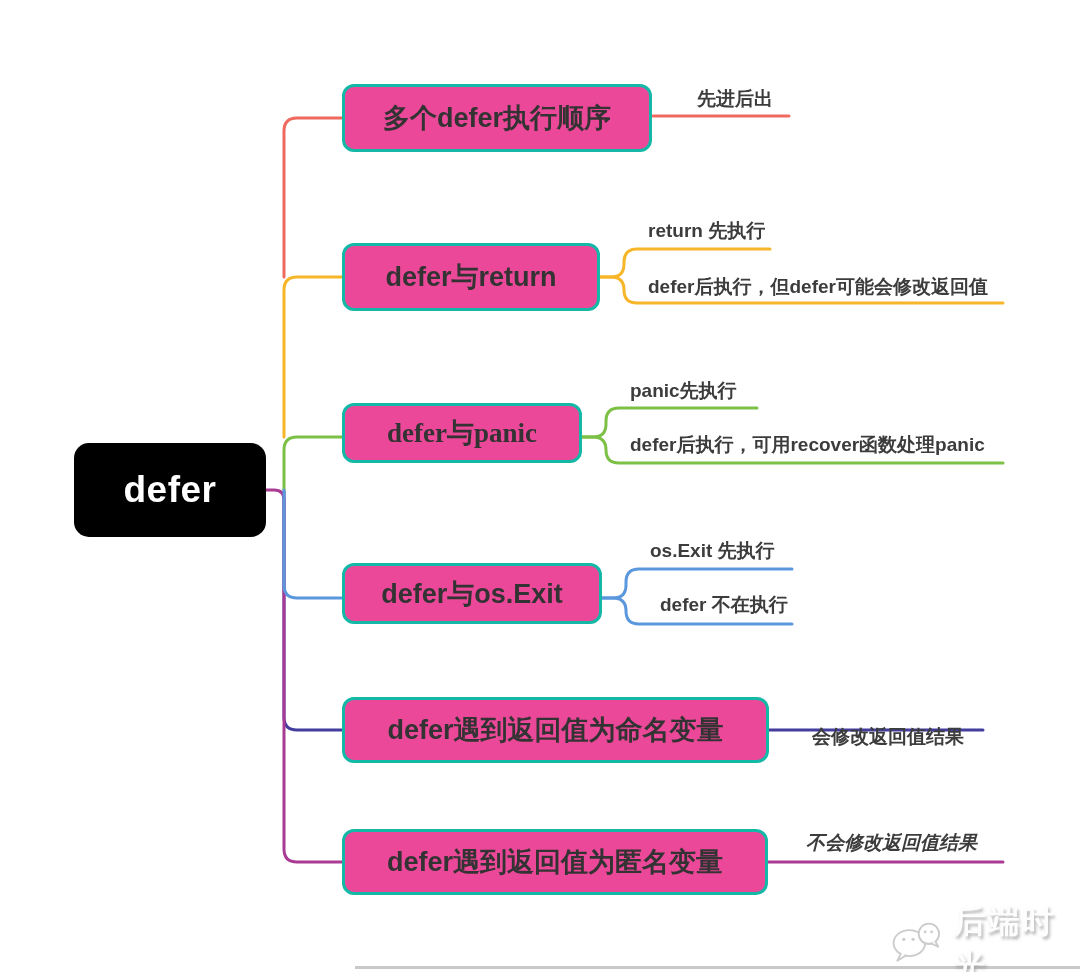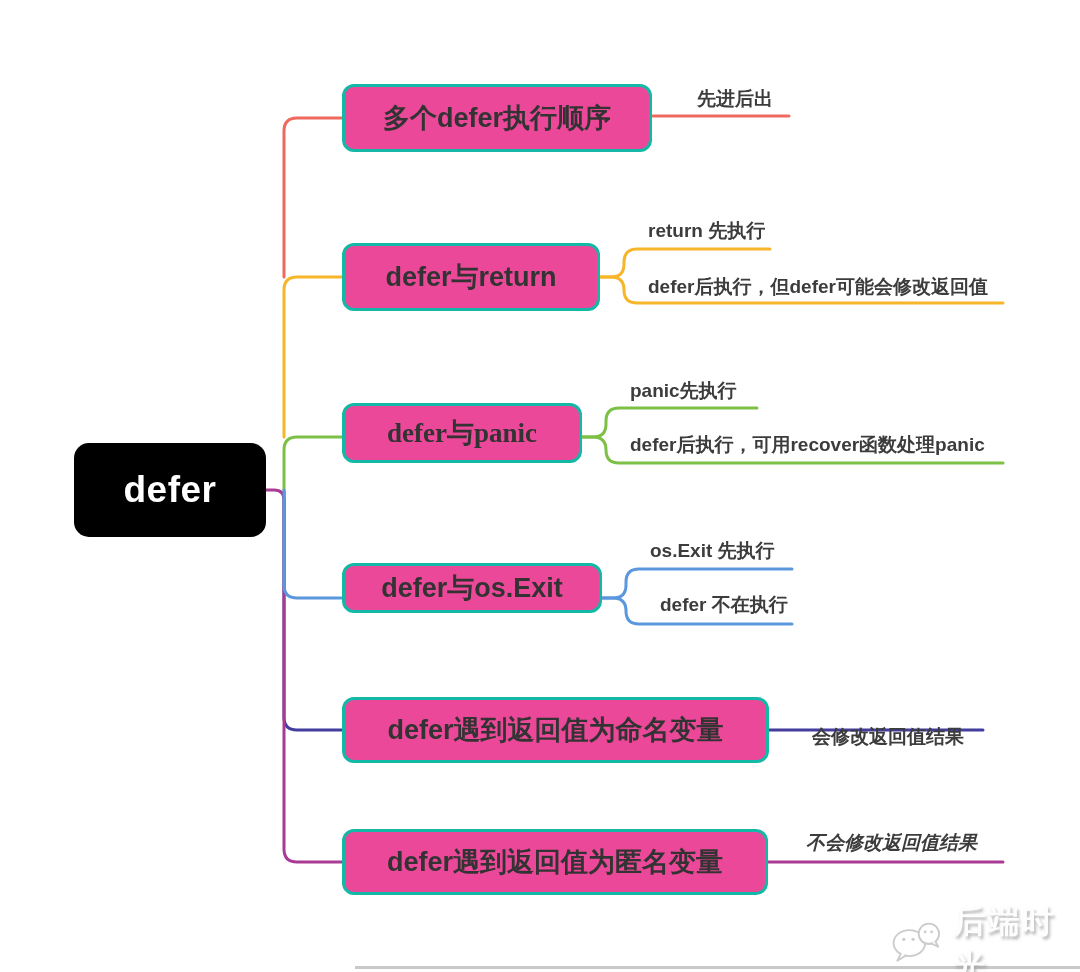--- a/index.html
+++ b/index.html
@@ -15,21 +15,21 @@
   }
   .root-node span{color:#ffffff;font-size:37px;font-weight:bold;letter-spacing:.5px;}
   .node{
     position:absolute;background:#ec4899;border:3px solid #14b8a6;border-radius:12px;
     box-sizing:border-box;z-index:2;display:flex;align-items:center;justify-content:center;
   }
   .node span{color:#333333;font-size:27px;font-weight:bold;white-space:nowrap;}
   .b1{left:342px;top:84px;width:310px;height:68px;}
   .b2{left:342px;top:243px;width:258px;height:68px;}
   .b3{left:342px;top:403px;width:240px;height:60px;font-family:Liberation Serif, serif;}
-  .b4{left:342px;top:563px;width:260px;height:50px;}
+  .b4{left:342px;top:563px;width:260px;height:61px;}
   .b5{left:342px;top:697px;width:427px;height:66px;}
   .b6{left:342px;top:829px;width:426px;height:66px;text-align:center;}
   .leaf{
     position:absolute;z-index:2;color:#3c3c3c;font-size:19px;font-weight:600;
     white-space:nowrap;line-height:22px;
   }
   .l1 {left:697px;top:88px;}
   .l2a{left:648px;top:220px;}
   .l2b{left:648px;top:276px;}
   .l3a{left:630px;top:380px;}

